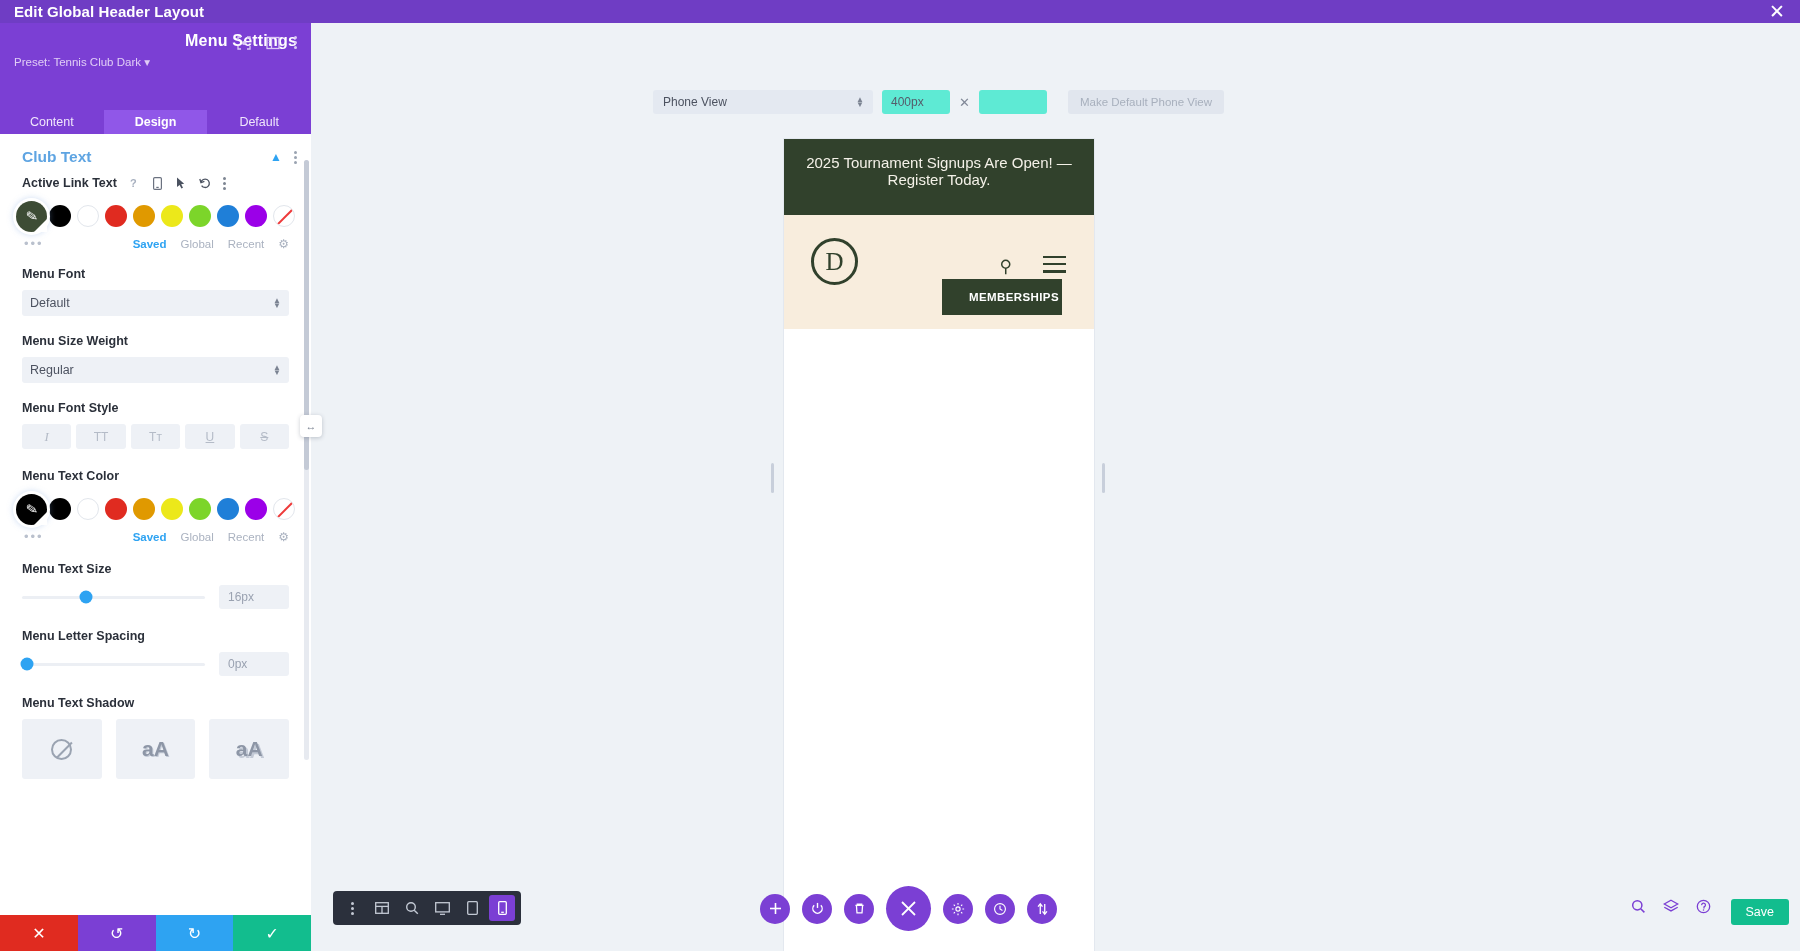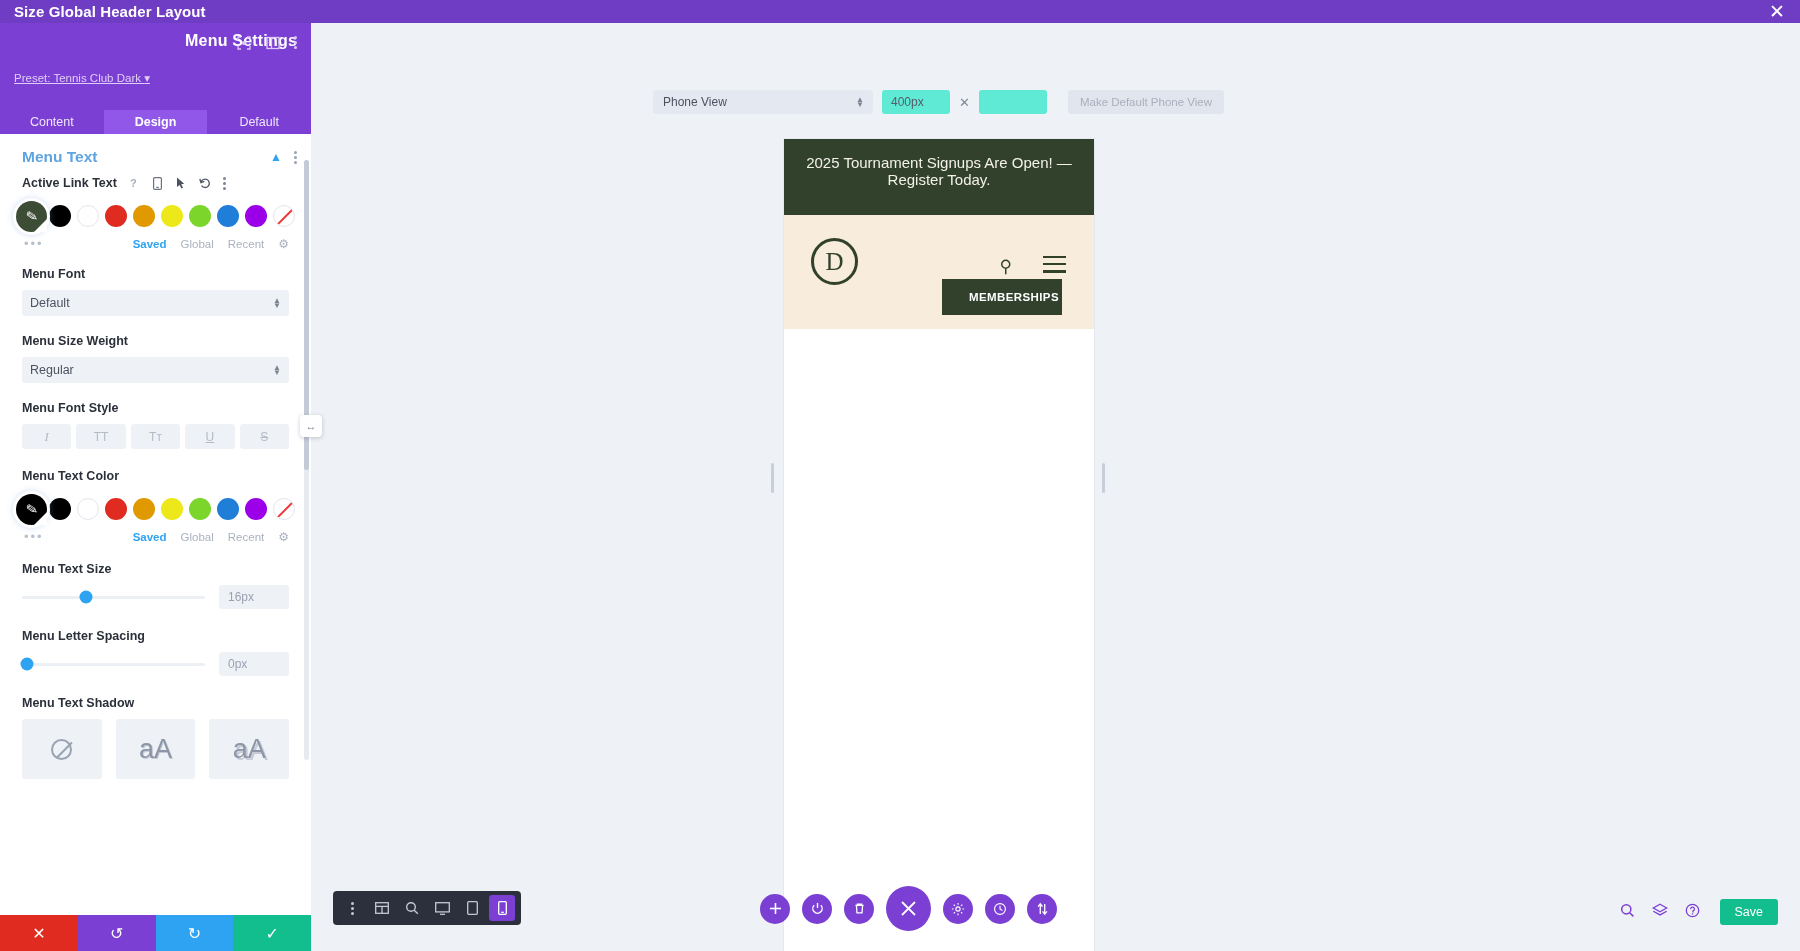--- a/index.html
+++ b/index.html
@@ -32,21 +32,21 @@
     position: absolute; top: 23px; left: 0; width: 311px; height: 928px;
     background: #ffffff;
     display: flex; flex-direction: column;
   }
   #panel-head {
     background: #7b3fd4; color: #fff; padding: 9px 14px 0 14px;
     height: 87px; position: relative; flex: 0 0 auto;
   }
   #panel-head h2 { font-size: 16px; font-weight: bold; letter-spacing: .2px; text-align: right; }
   #panel-head .preset {
-    font-size: 11.5px; color: #e0cdf6; margin-top: 21px; text-decoration: underline;
+    font-size: 11.5px; color: #e0cdf6; margin-top: 5px;
   }
   #panel-head .headicons {
     position: absolute; right: 14px; top: 12px; display: flex; gap: 14px;
     align-items: center;
   }
   #panel-head .hicon {
     width: 15px; height: 15px; color: #dcc9f5; cursor: pointer;
     display: flex; align-items: center; justify-content: center;
   }
   .kebab { display: flex; flex-direction: column; gap: 2px; cursor: pointer; }
@@ -173,21 +173,21 @@
     font-size: 12px; color: #9aa2b1; cursor: text;
   }
 
   
   .shadowrow { display: flex; gap: 14px; }
   .shbox {
     flex: 1; height: 60px; background: #eef1f6; border-radius: 3px;
     display: flex; align-items: center; justify-content: center;
     color: #8d96a6; cursor: pointer;
   }
-  .shbox .glyph { font-size: 27px; font-weight: normal; }
+  .shbox .glyph { font-size: 21px; font-weight: bold; }
   .shbox .sh1 { text-shadow: 1px 1px 0 #c3cad6; }
   .shbox .sh2 { text-shadow: 2px 2px 0 #c3cad6; }
   .nonecircle {
     width: 21px; height: 21px; border-radius: 50%; border: 2px solid #9aa3b1;
     position: relative;
   }
   .nonecircle::after {
     content: ""; position: absolute; left: 1px; top: 8px; width: 21px;
     height: 2px; background: #9aa3b1; transform: rotate(-45deg);
   }
@@ -315,35 +315,35 @@
     background: #7b3fd4; color: #ffffff;
     display: flex; align-items: center; justify-content: center;
     font-size: 14px; cursor: pointer;
   }
   .cbtn.big {
     width: 45px; height: 45px; font-size: 19px;
   }
 
   
   #brtools {
-    position: absolute; right: 22px; bottom: 26px;
-    display: flex; align-items: center; gap: 17px;
+    position: absolute; right: 11px; bottom: 26px;
+    display: flex; gap: 17px;
   }
   #brtools .bri { color: #7b3fd4; font-size: 14px; cursor: pointer; }
   #savebtn {
     height: 26px; background: #12bd8e; color: #ffffff; border-radius: 3px;
     display: flex; align-items: center; padding: 0 15px;
     font-size: 12.5px; cursor: pointer; margin-left: 3px;
   }
 </style>
 </head>
 <body>
 
 <div id="topbar">
-  <span class="title">Size Global Header Layout</span>
+  <span class="title">Edit Global Header Layout</span>
   <span class="closebtn">✕</span>
 </div>
 
 <div id="panel">
 
   <div id="panel-head">
     <h2>Menu Settings</h2>
     <div class="preset">
       <span>Preset: Tennis Club Dark </span><span>▾</span>
     </div>
@@ -372,21 +372,21 @@
 
   <div id="tabs">
     <div class="tab">Content</div>
     <div class="tab active">Design</div>
     <div class="tab">Default</div>
   </div>
 
   <div id="panel-body">
 
     <div class="group-title-row">
-      <span class="group-title">Menu Text</span>
+      <span class="group-title">Club Text</span>
       <span class="group-ctrls">
         <span class="chev">▲</span>
         <span class="kebab">
             <i style="background:#9aa3b1"></i>
             <i style="background:#9aa3b1"></i>
             <i style="background:#9aa3b1"></i>
           </span>
       </span>
     </div>
 

